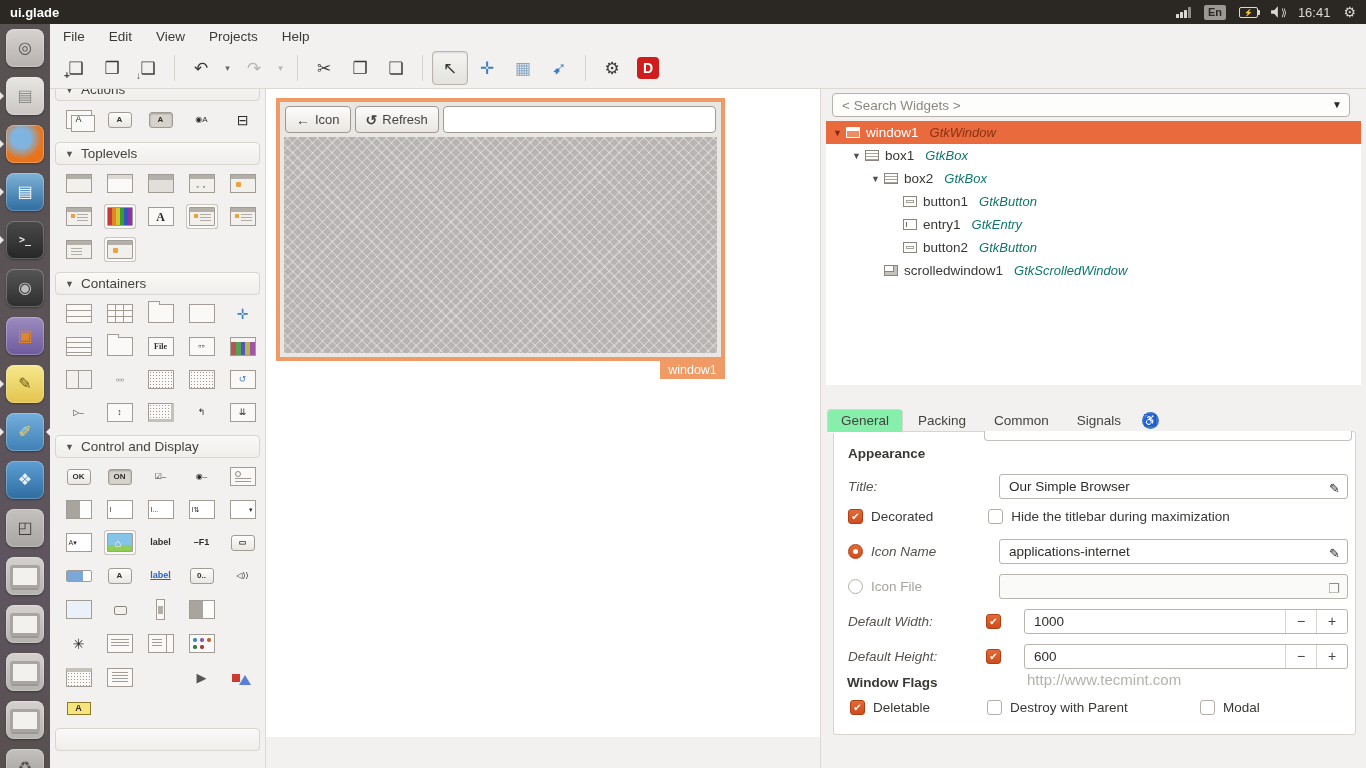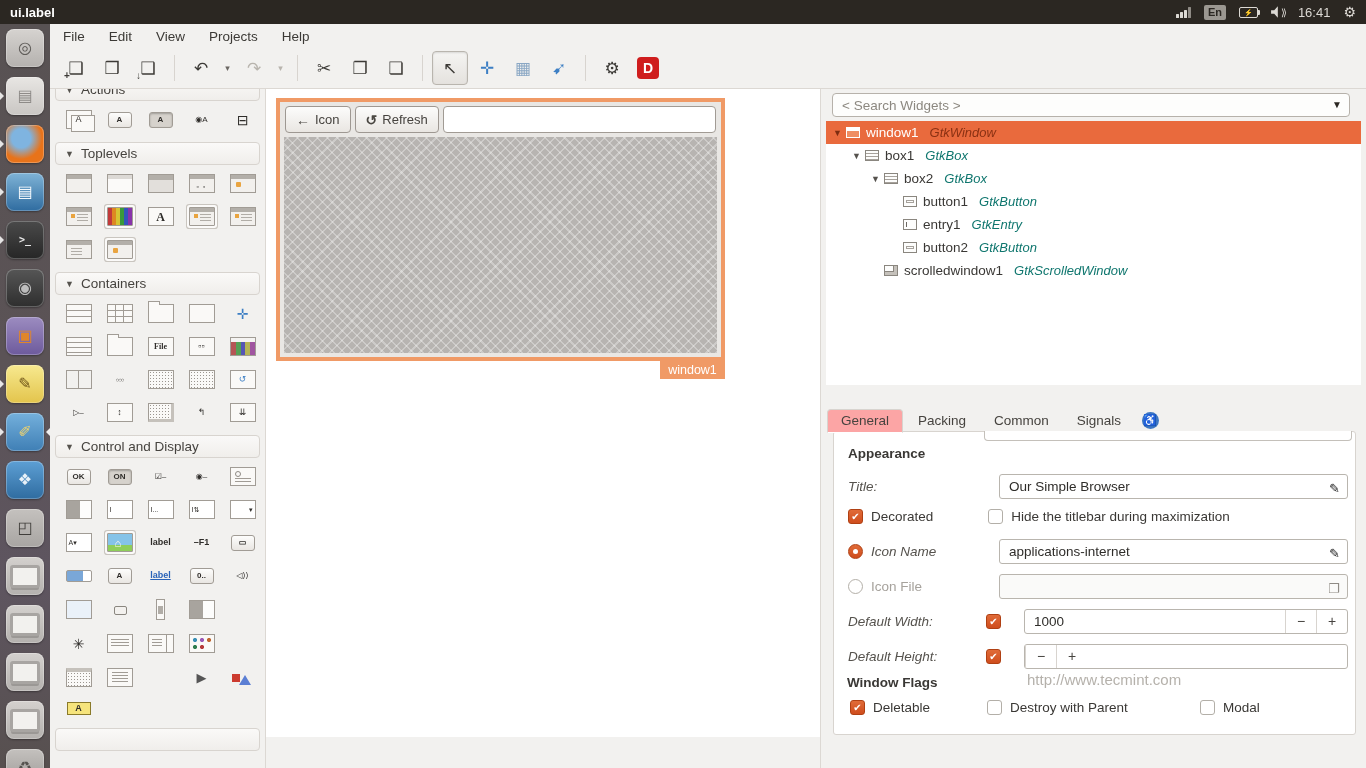--- a/index.html
+++ b/index.html
@@ -180,21 +180,21 @@
   .wicon.button::before{content:"";position:absolute;left:2px;right:2px;top:3px;bottom:3px;border:1px solid #a7a29c}
   .wicon.entry::before{content:"";position:absolute;left:2px;top:2px;bottom:2px;width:1px;background:#6b6762}
   .wicon.scrolled::before{content:"";position:absolute;right:0;top:0;bottom:0;width:3px;background:#c5c1bb;border-left:1px solid #8a867f}
   .wicon.scrolled::after{content:"";position:absolute;left:0;right:3px;bottom:0;height:3px;background:#c5c1bb;border-top:1px solid #8a867f}
   .trow.selected .wicon{background:#ef8d62;border-color:#fff}
   .trow.selected .wicon.window::before{background:#fff}
   
   #propheader{position:absolute;left:7px;top:301px;display:flex;align-items:center;gap:8px;font-size:13.5px;color:#3a3835}
   #tabs{position:absolute;left:6px;right:6px;top:320px;height:23px;display:flex;align-items:flex-end;gap:2px;z-index:2}
   .tab{padding:0 13px;font-size:13.5px;color:#46433f;line-height:22px}
-  .tab.active{background:#fca5a5;border:1px solid #d8d4cf;border-bottom:1px solid #fff;border-radius:4px 4px 0 0;margin-bottom:-1px}
+  .tab.active{background:#86efac;border:1px solid #d8d4cf;border-bottom:1px solid #fff;border-radius:4px 4px 0 0;margin-bottom:-1px}
   .a11y{width:17px;height:17px;border-radius:50%;background:#3c76c2;color:#fff;font-size:11px;line-height:17px;
         text-align:center;margin:0 0 3px 6px}
   #propcontent{position:absolute;left:12px;right:10px;top:342px;bottom:33px;background:#fff;
                border:1px solid #d8d4cf;border-radius:3px;font-size:13.5px}
   .sliver{position:absolute;left:150px;right:3px;top:-1px;height:9px;border:1px solid #c4c0ba;border-top:none;
           border-radius:0 0 4px 4px;background:#fff}
   .prow{position:absolute;left:14px;right:4px;display:flex;align-items:center}
   .phdg{font-weight:bold;color:#3a3835}
   .plabel-it{font-style:italic;color:#55524d}
   .dim{color:#a6a29c}
@@ -215,21 +215,21 @@
         border:1px solid #b9b5ae;border-radius:3px;box-sizing:border-box}
   .spin .val{flex:1;line-height:23px;padding-left:9px;color:#2f2d2a}
   .sbtn{width:30px;text-align:center;border-left:1px solid #d8d4cf;line-height:23px;font-size:14px;color:#46433f}
   .watermark{position:absolute;left:193px;top:239px;color:#b5b1ab;font-size:15px}
   .flagslot{position:absolute;display:flex;align-items:center}
 </style>
 </head>
 <body>
 
 <div id="topbar">
-  <span id="wintitle">ui.label</span>
+  <span id="wintitle">ui.glade</span>
   <div class="tray">
     <span class="bars">
         <i></i>
         <i></i>
         <i></i>
         <i></i>
       </span>
     <span class="kbd">En</span>
     <span class="batt">
         <span>⚡</span>
@@ -707,20 +707,21 @@
         <span class="val">1000</span>
         <span class="sbtn">−</span>
         <span class="sbtn">+</span>
       </div>
     </div>
 
     <div class="prow" style="top:212px;height:25px">
       <span class="plabel-it">Default Height:</span>
       <span class="cb on" style="position:absolute;left:138px"></span>
       <div class="spin">
+        <span class="val">600</span>
         <span class="sbtn">−</span>
         <span class="sbtn">+</span>
       </div>
     </div>
 
     <div class="prow" style="top:243px">
       <span class="phdg" style="margin-left:-1px">Window Flags</span>
     </div>
     <div class="watermark">http://www.tecmint.com</div>
 

